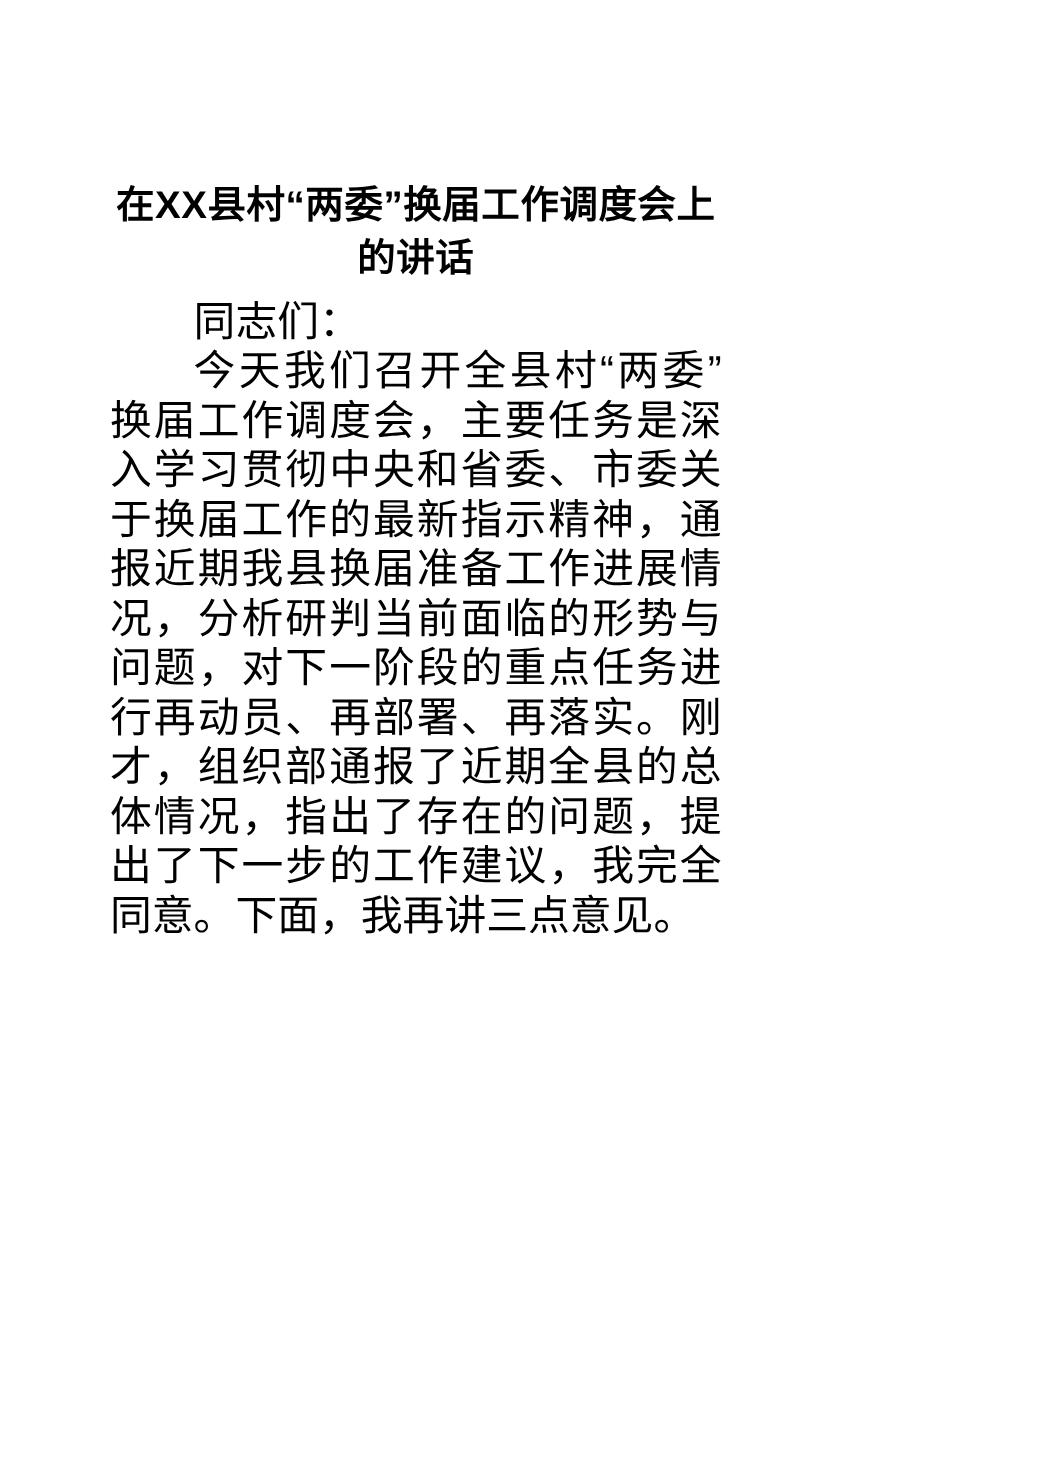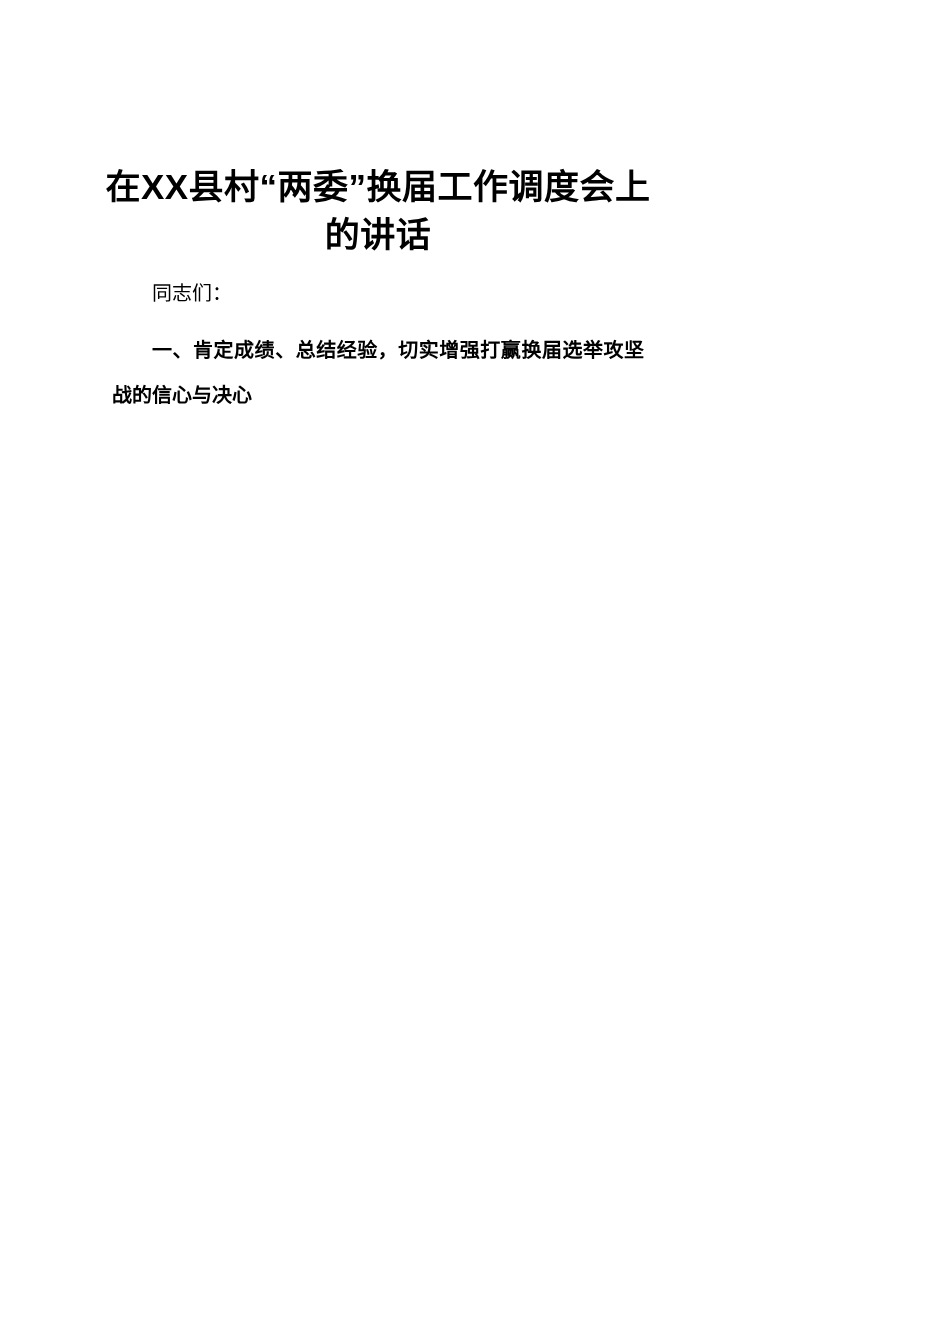--- a/index.html
+++ b/index.html
@@ -24,34 +24,34 @@
   }
   .doc-title {
     margin: 0 0 12px 0;
     font-size: 35px;
     line-height: 48px;
     font-weight: bold;
     text-align: center;
     letter-spacing: 0.5px;
   }
   .doc-body p.para {
-    margin: 12px;
-    font-size: 20px;
+    margin: 0;
+    font-size: 38px;
     line-height: 45px;
     text-indent: 2em;
     text-align: justify;
     text-justify: inter-ideograph;
     word-break: break-all;
   }
   .doc-body p.para.bold {
     font-weight: bold;
   }
 </style>
 </head>
 <body>
 
 <div class="page">
   <h1 class="doc-title">在XX县村“两委”换届工作调度会上的讲话</h1>
   <div class="doc-body">
       <p class="para">同志们：</p>
-      <p class="para bold">一、肯定成绩、总结经验，切实增强打赢换届选举攻坚战的信心与决心</p>
+      <p class="para">今天我们召开全县村“两委”换届工作调度会，主要任务是深入学习贯彻中央和省委、市委关于换届工作的最新指示精神，通报近期我县换届准备工作进展情况，分析研判当前面临的形势与问题，对下一阶段的重点任务进行再动员、再部署、再落实。刚才，组织部通报了近期全县的总体情况，指出了存在的问题，提出了下一步的工作建议，我完全同意。下面，我再讲三点意见。</p>
     </div>
 </div>
 
 </body></html>

